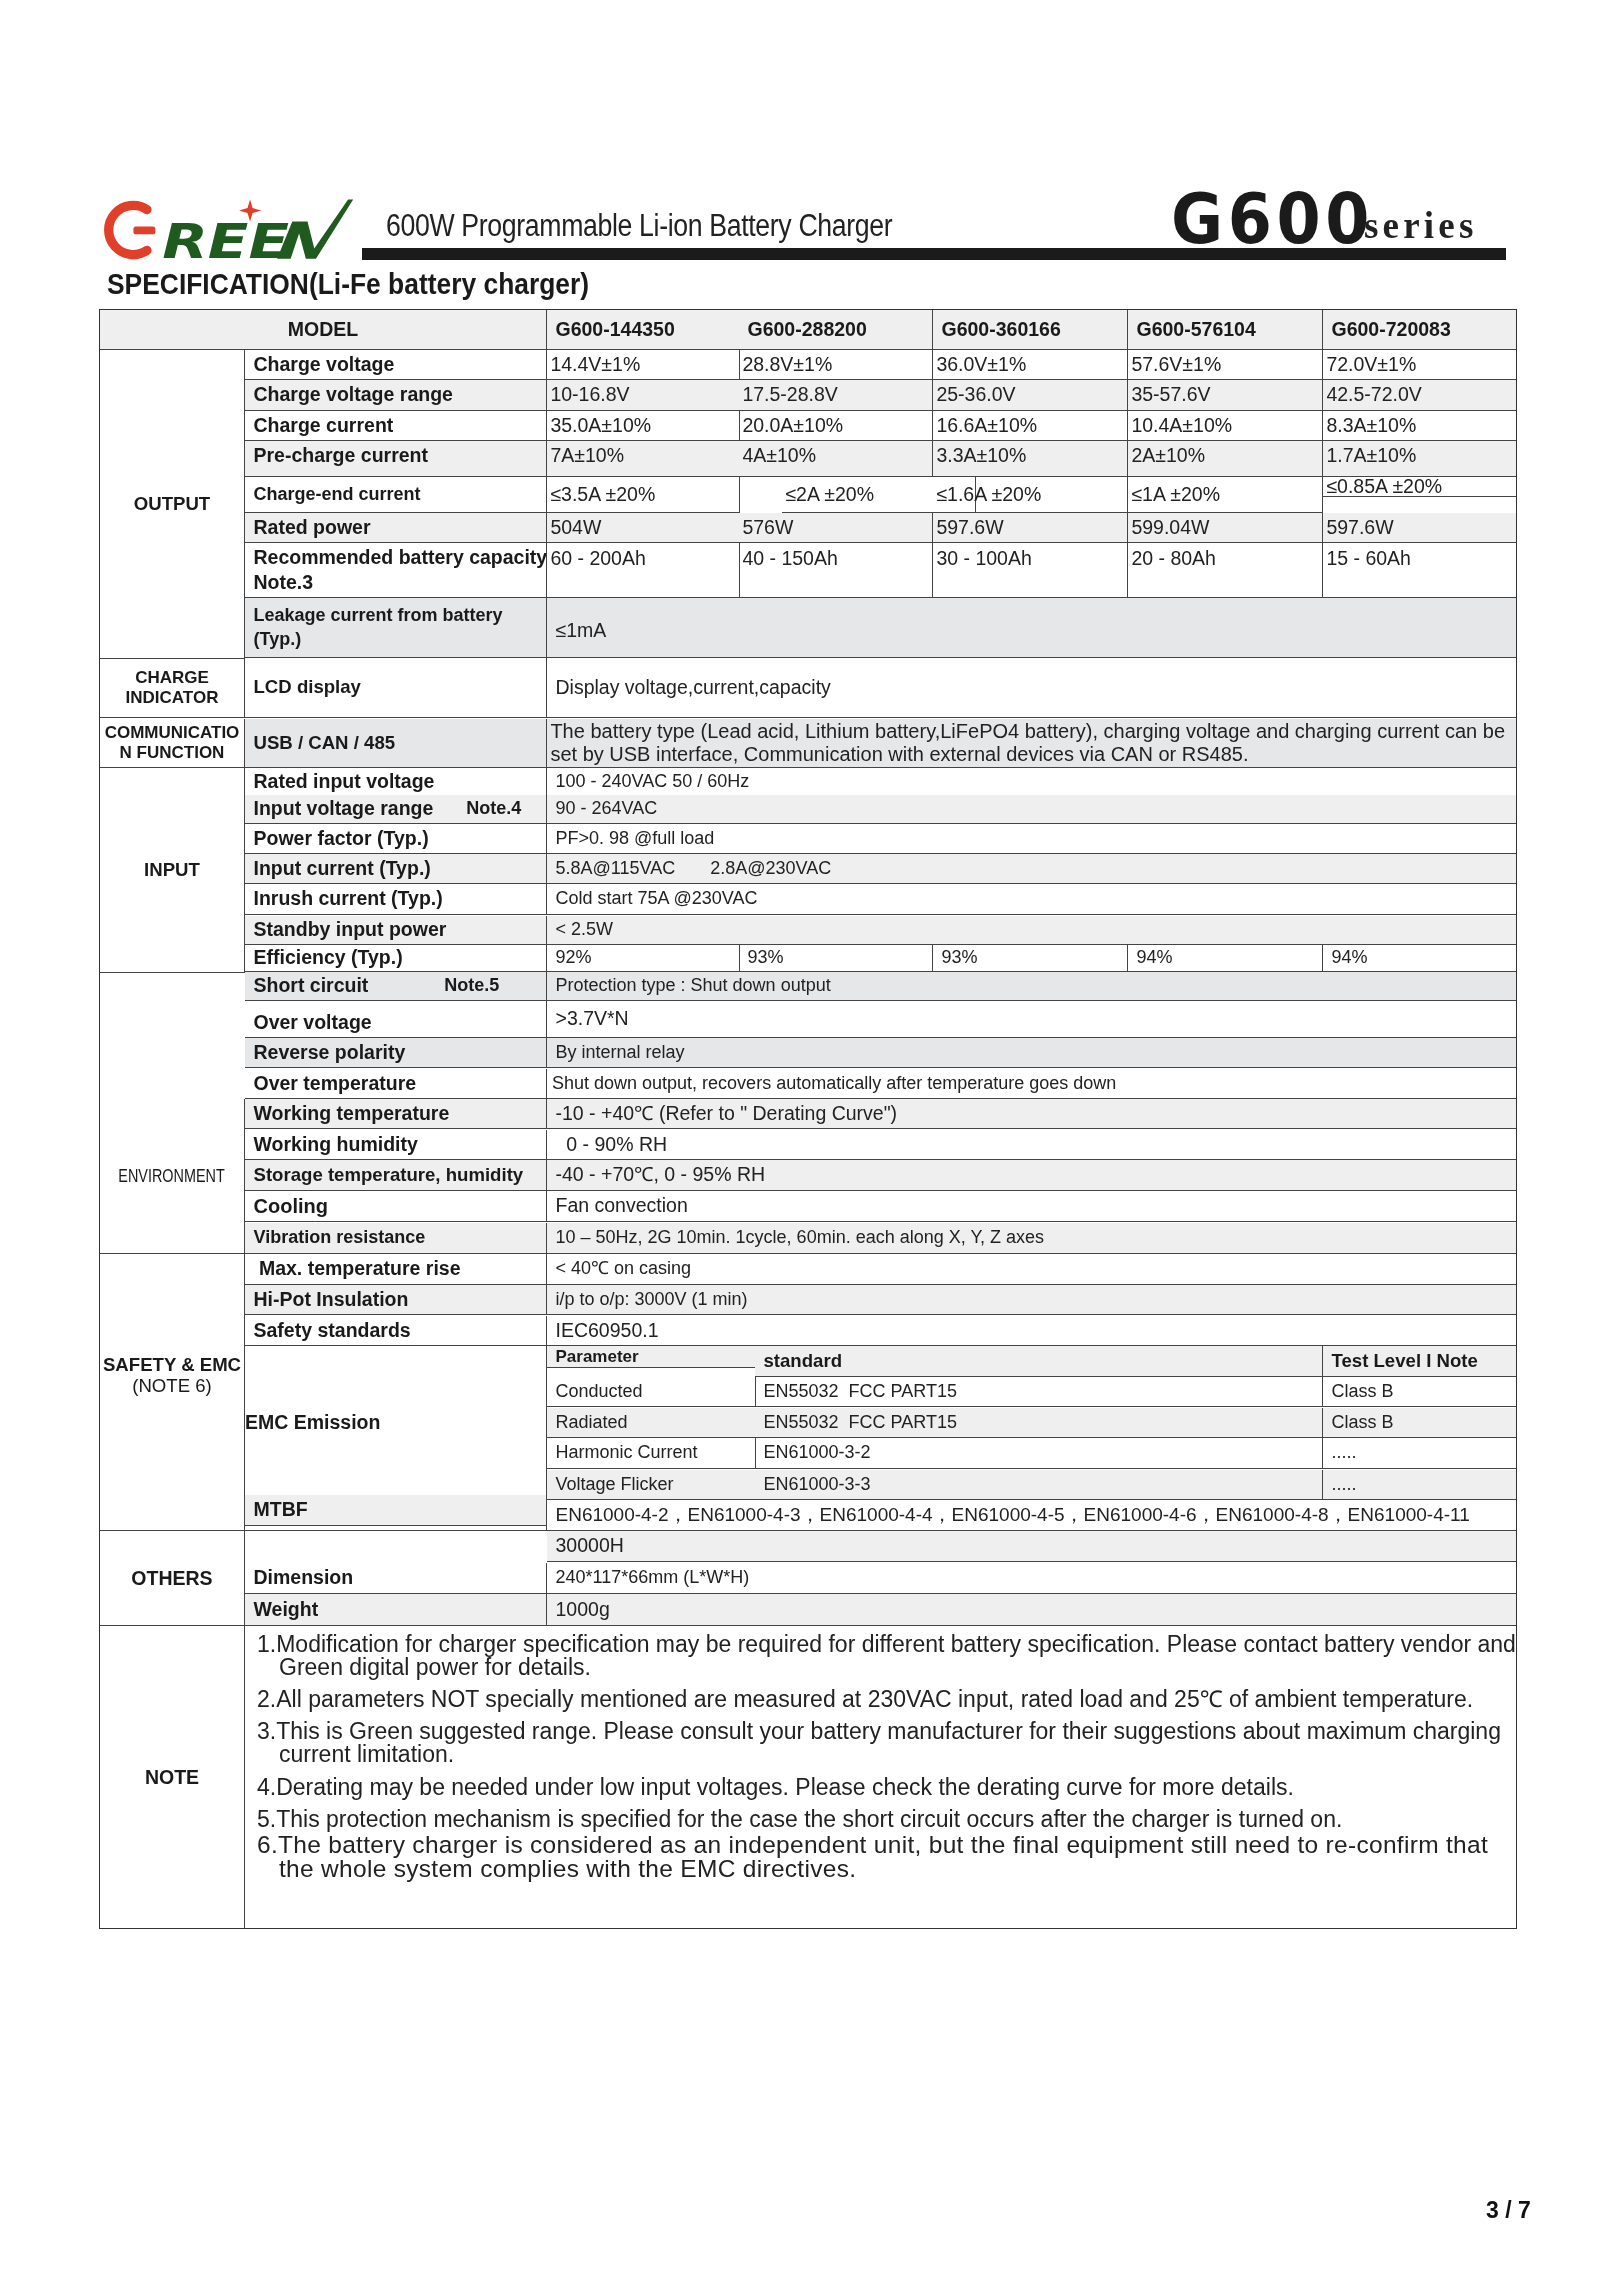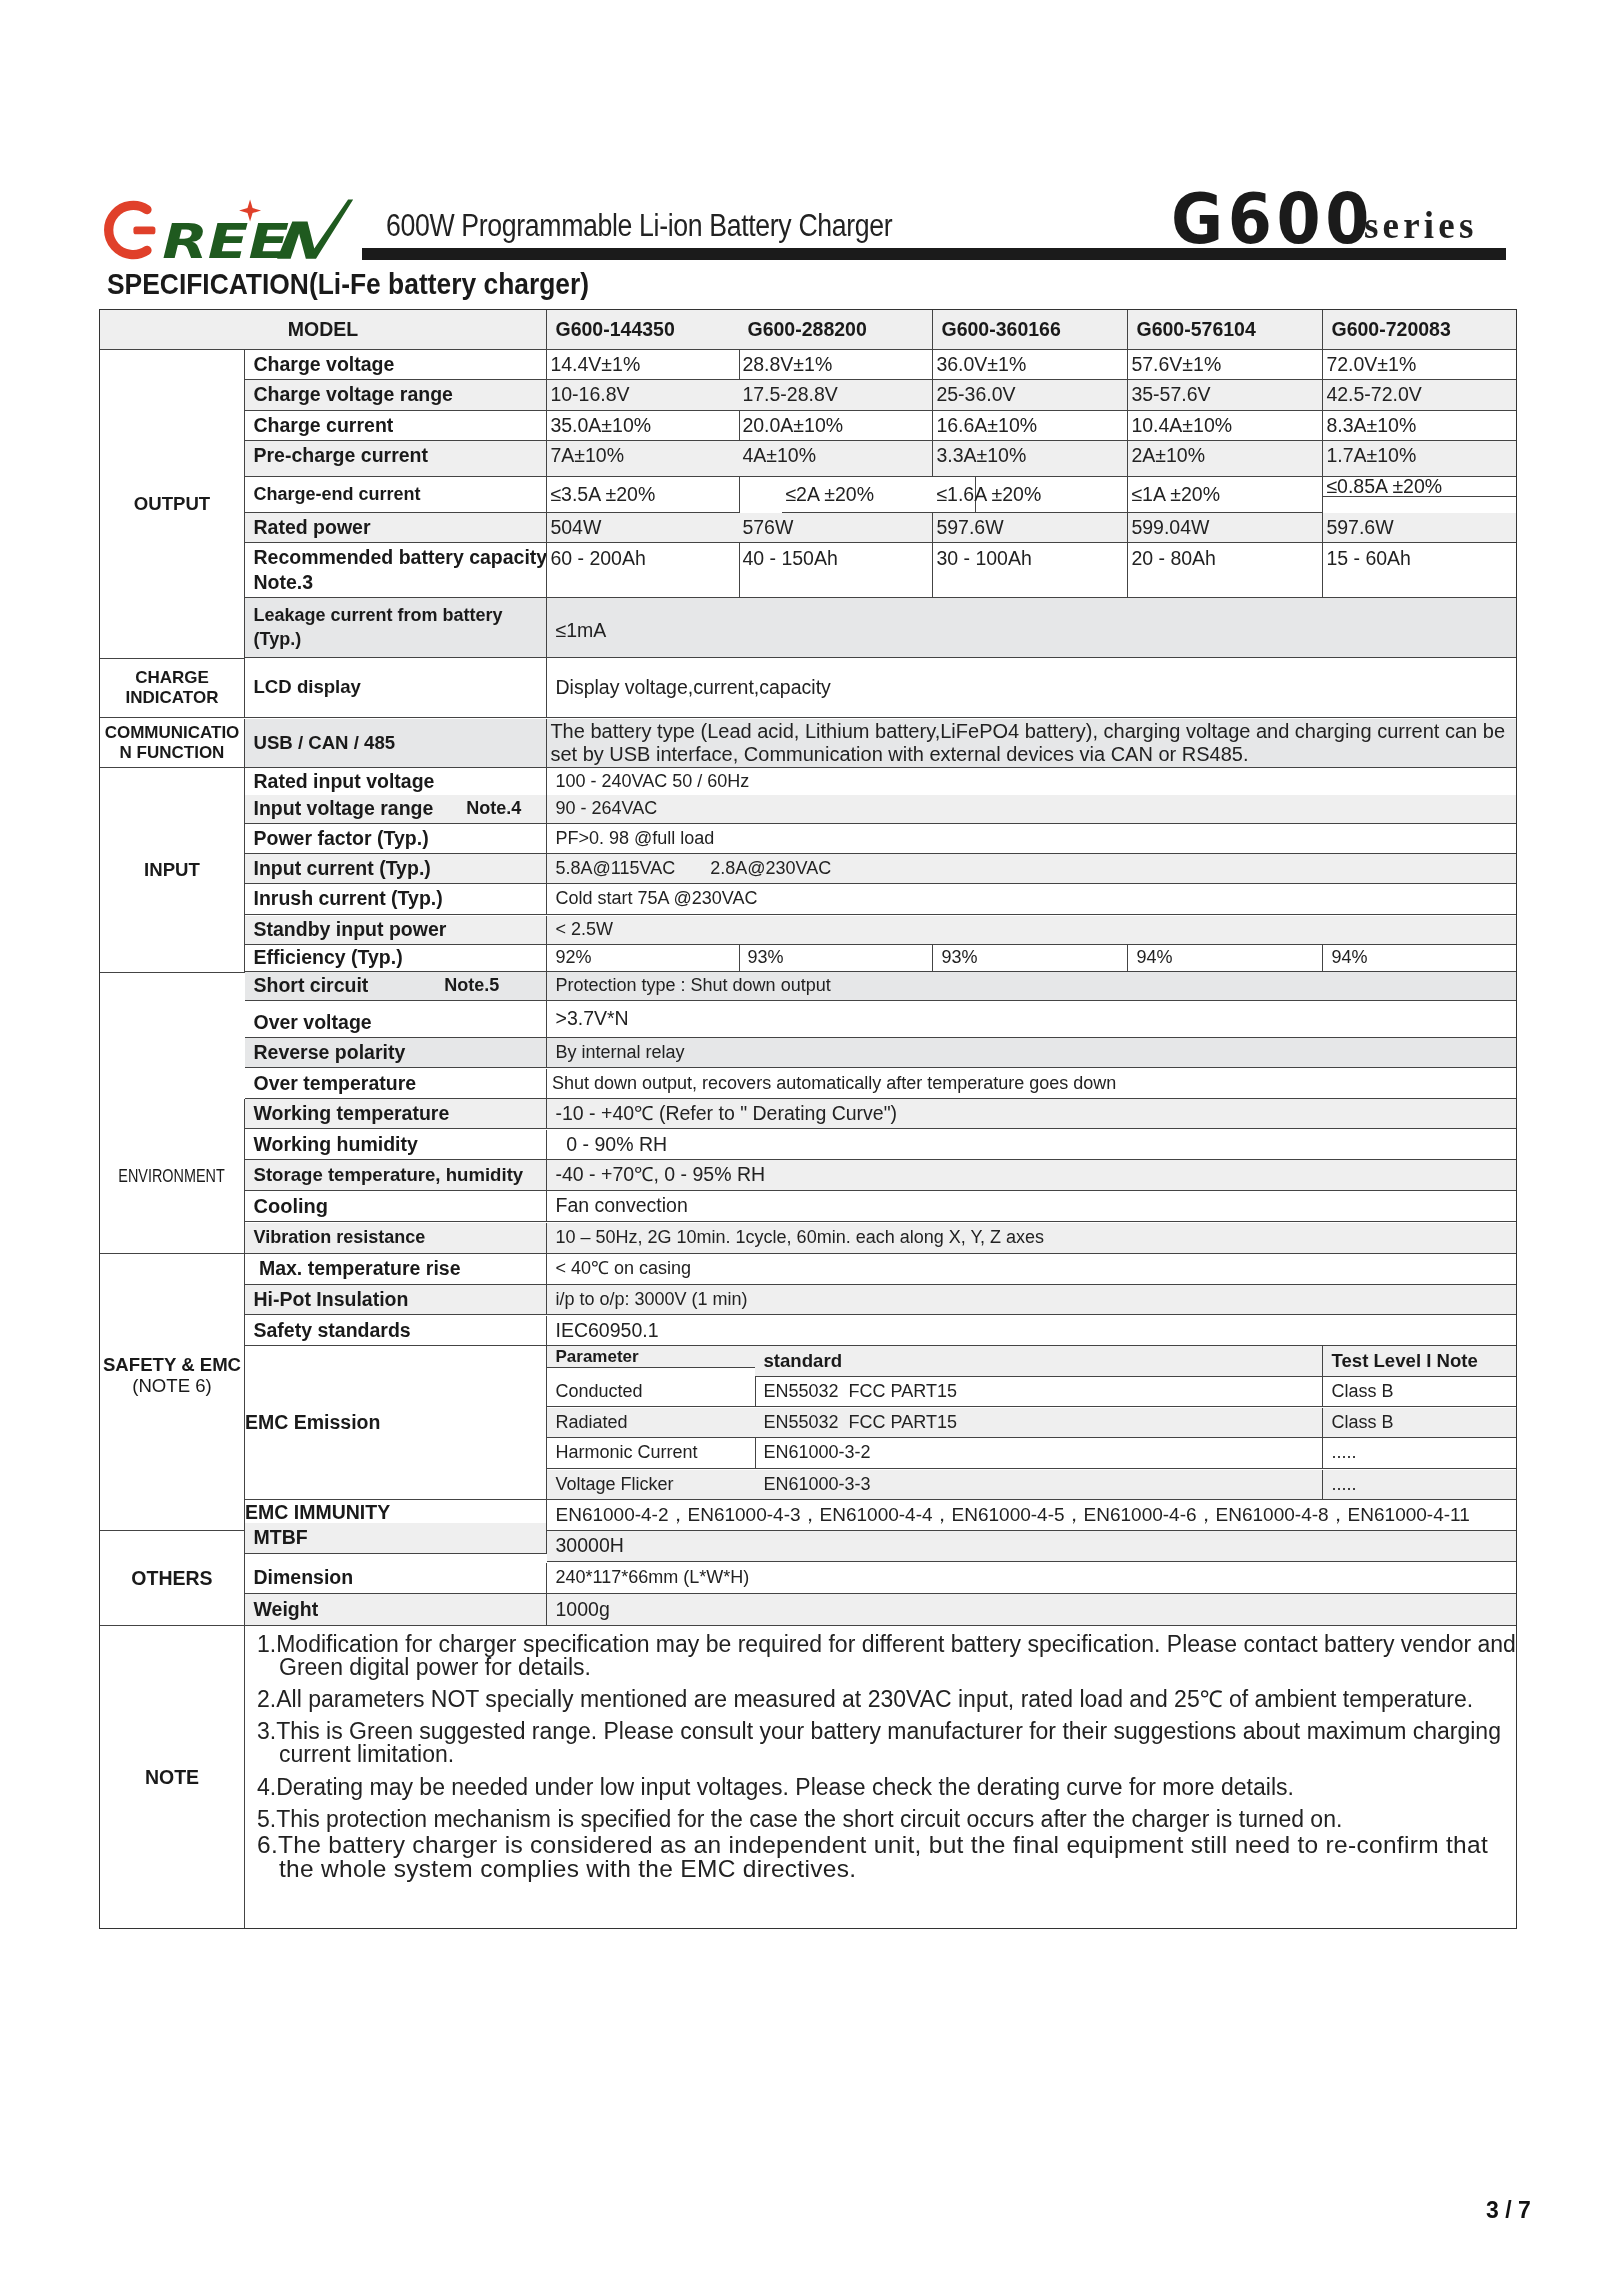--- a/index.html
+++ b/index.html
@@ -242,21 +242,21 @@
   <div class="cell val pad sm gray" style="left:655px;top:1160px;width:568px;height:30px;">EN61000-3-3</div>
   <div class="cell val pad sm gray" style="left:1223px;top:1160px;width:193px;height:30px;border-right:none;">.....</div>
 
   <div class="cell param" style="left:145px;top:1190px;width:302px;height:31px;padding-left:0;align-items:flex-start;">EMC IMMUNITY</div>
   <div class="cell val pad" style="left:447px;top:1190px;width:969px;height:31px;border-right:none;font-size:19px;">EN61000-4-2，EN61000-4-3，EN61000-4-4，EN61000-4-5，EN61000-4-6，EN61000-4-8，EN61000-4-11</div>
 
   <div class="cell cat" style="left:0;top:1221px;width:145px;height:95px;font-size:19.5px;">
       <span>OTHERS</span>
     </div>
 
-  <div class="cell param gray" style="left:145px;top:1185px;width:302px;height:31px;margin-top:28px;">MTBF</div>
+  <div class="cell param gray" style="left:145px;top:1185px;width:302px;height:31px;">MTBF</div>
   <div class="cell val pad gray" style="left:447px;top:1221px;width:969px;height:31px;border-right:none;">30000H</div>
 
   <div class="cell param" style="left:145px;top:1253px;width:302px;height:31px;">Dimension</div>
   <div class="cell val pad sm" style="left:447px;top:1253px;width:969px;height:31px;border-right:none;">240*117*66mm (L*W*H)</div>
 
   <div class="cell param gray" style="left:145px;top:1284px;width:302px;height:32px;">Weight</div>
   <div class="cell val pad gray" style="left:447px;top:1284px;width:969px;height:32px;border-right:none;">1000g</div>
 
   <div class="cell cat" style="left:0;top:1316px;width:145px;height:302px;border-bottom:none;font-size:19.5px;">
       <span>NOTE</span>

